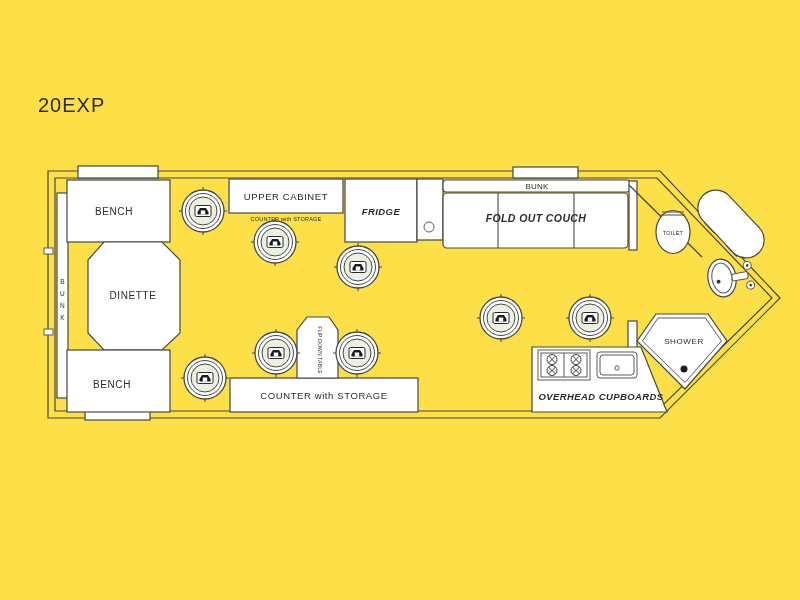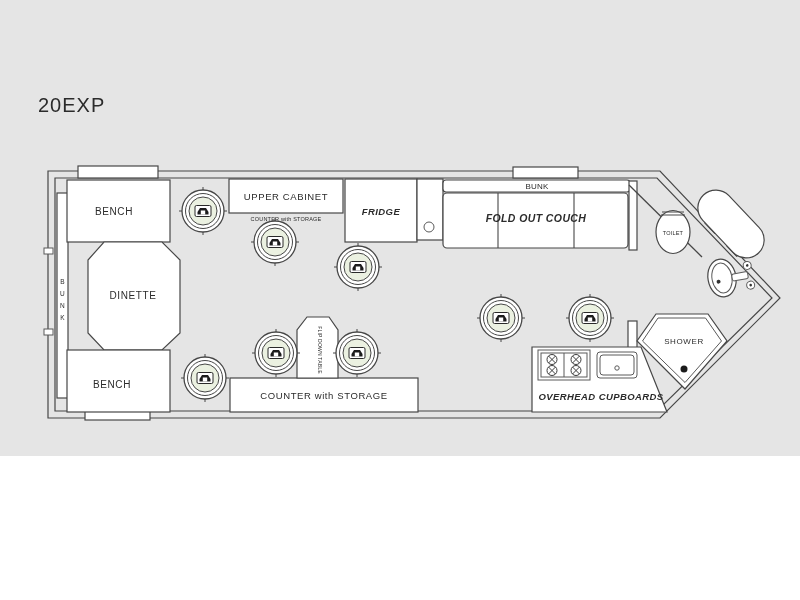--- a/index.html
+++ b/index.html
@@ -1,16 +1,16 @@
 <!DOCTYPE html>
 <html><head>
 <meta charset="utf-8">
 <style>
   html,body{margin:0;padding:0;background:#ffffff;}
-  .page{position:relative;width:800px;height:456px;background:#e5e5e5;overflow:hidden;
+  .page{position:relative;width:800px;height:600px;background:#fde047;overflow:hidden;
         font-family:"Liberation Sans", sans-serif;}
   svg{position:absolute;left:0;top:0;}
   text{font-family:"Liberation Sans", sans-serif;fill:#2b2b2b;}
   .lbl{letter-spacing:.6px;}
   .lbl-bold-italic{font-style:italic;font-weight:bold;letter-spacing:.4px;}
   .tiny{letter-spacing:.2px;}
   .shape{stroke:#474747;stroke-width:1.2;fill:#ffffff;}
   .shape-thin{stroke:#5a5a5a;stroke-width:1;fill:#ffffff;}
   .nofill{fill:none;}
   #hole-template{display:none;}

